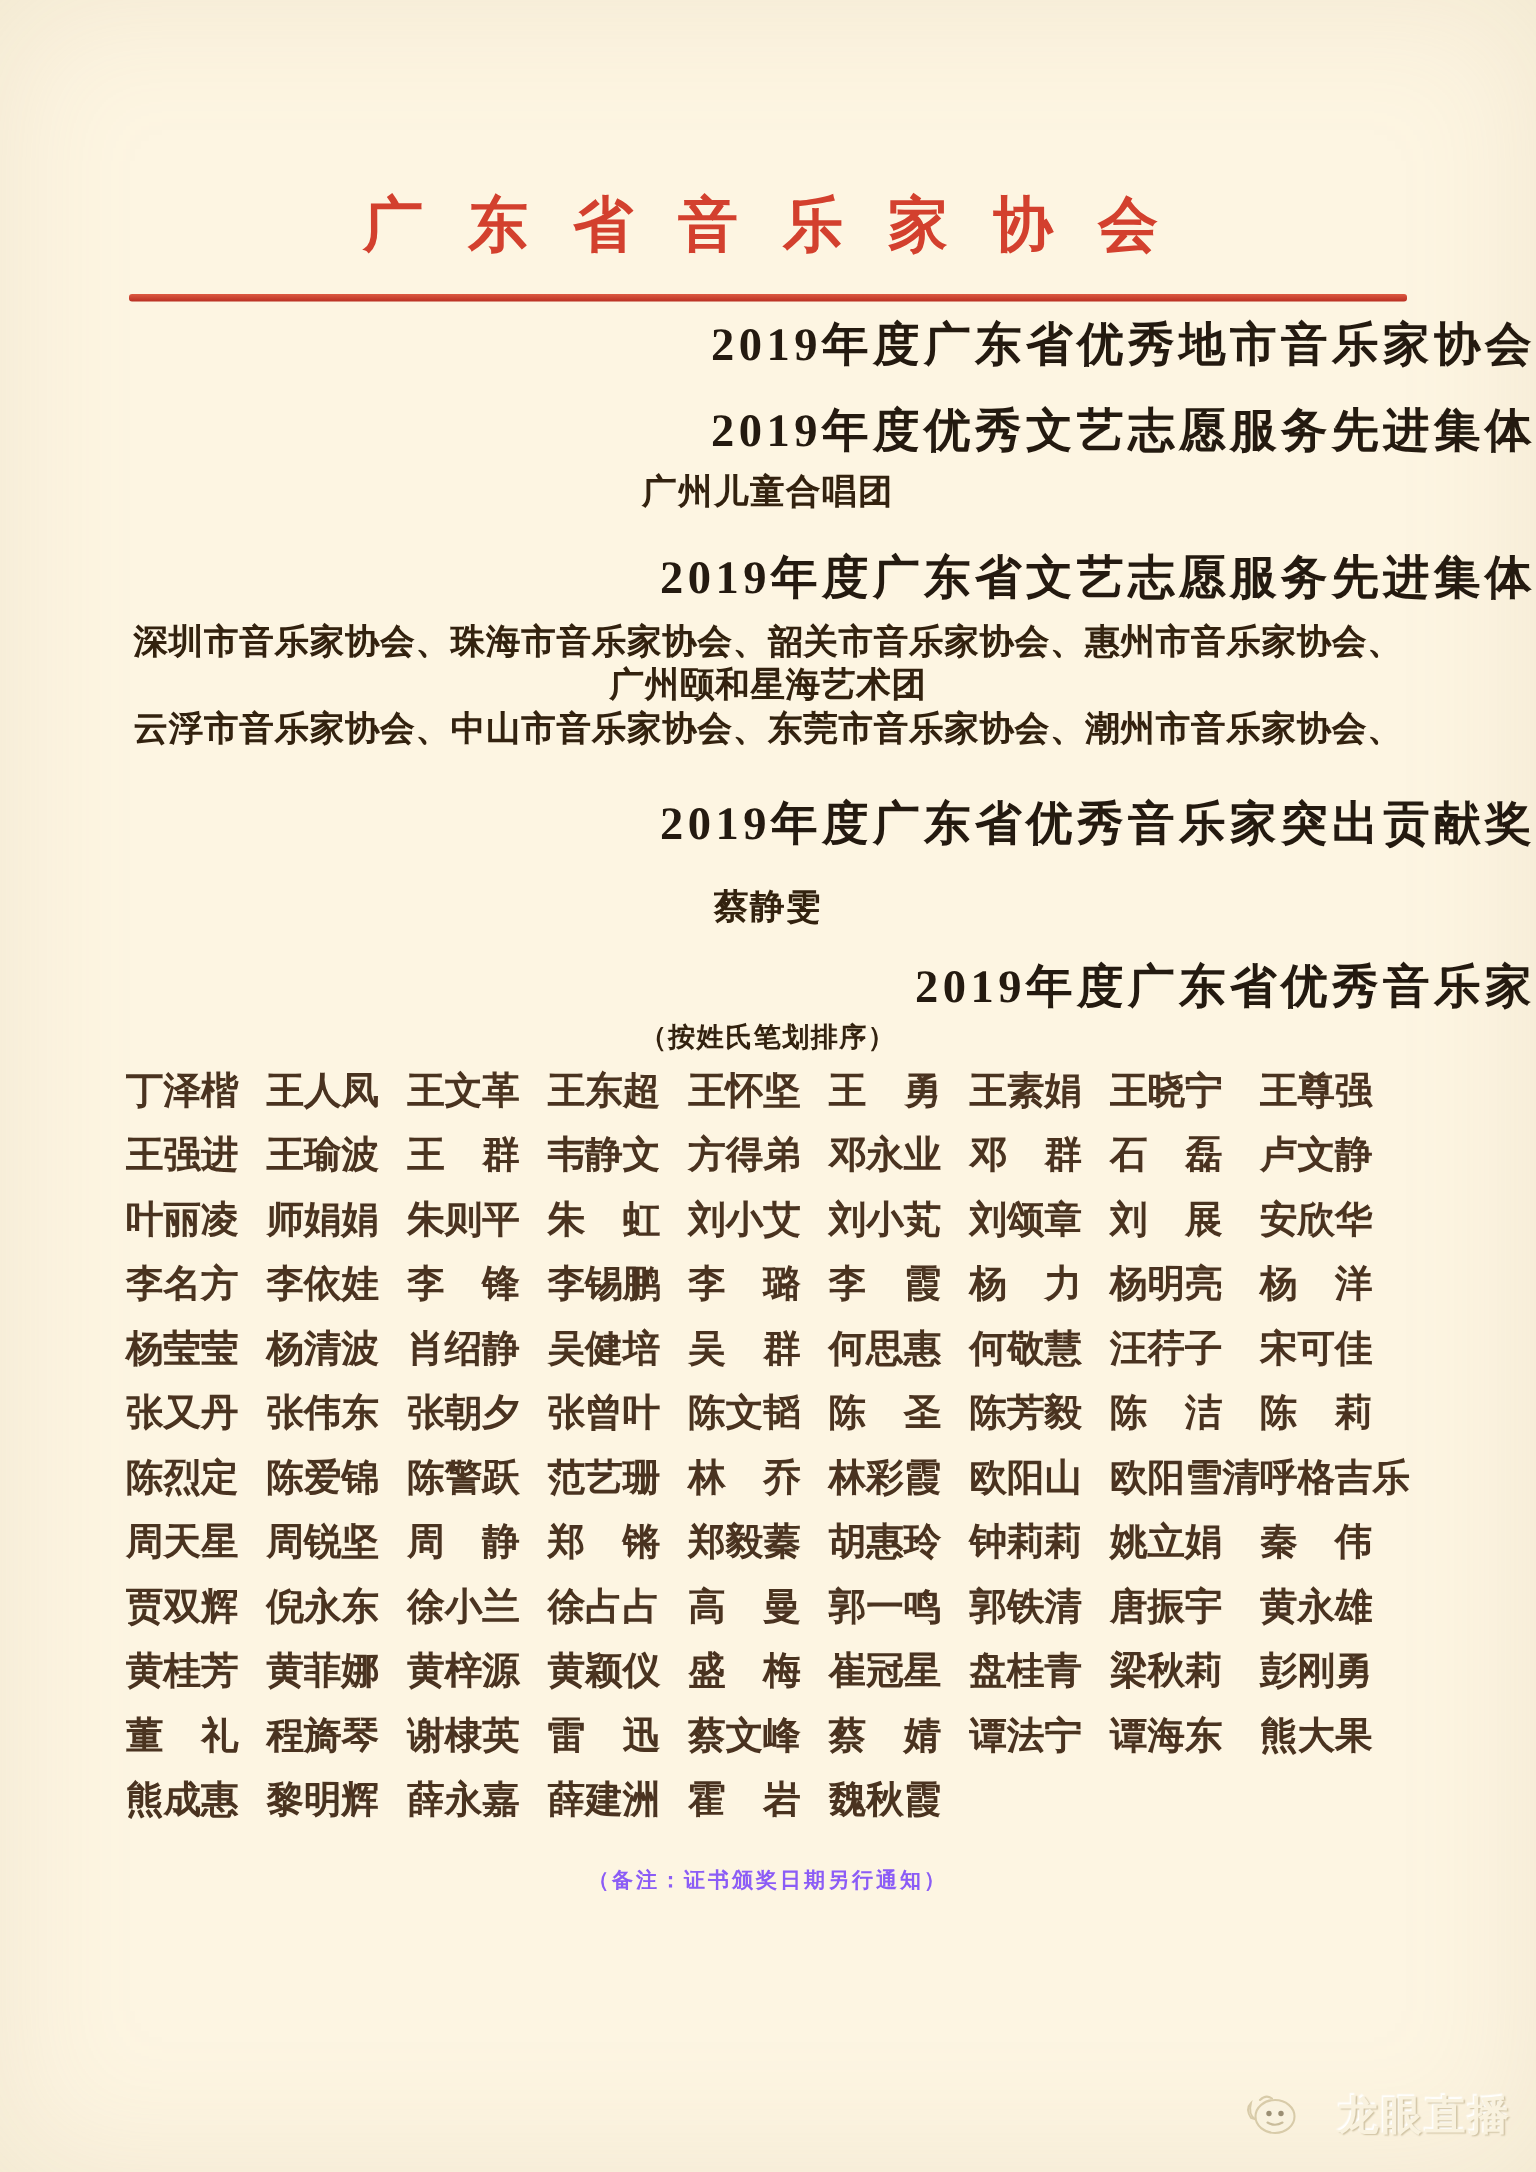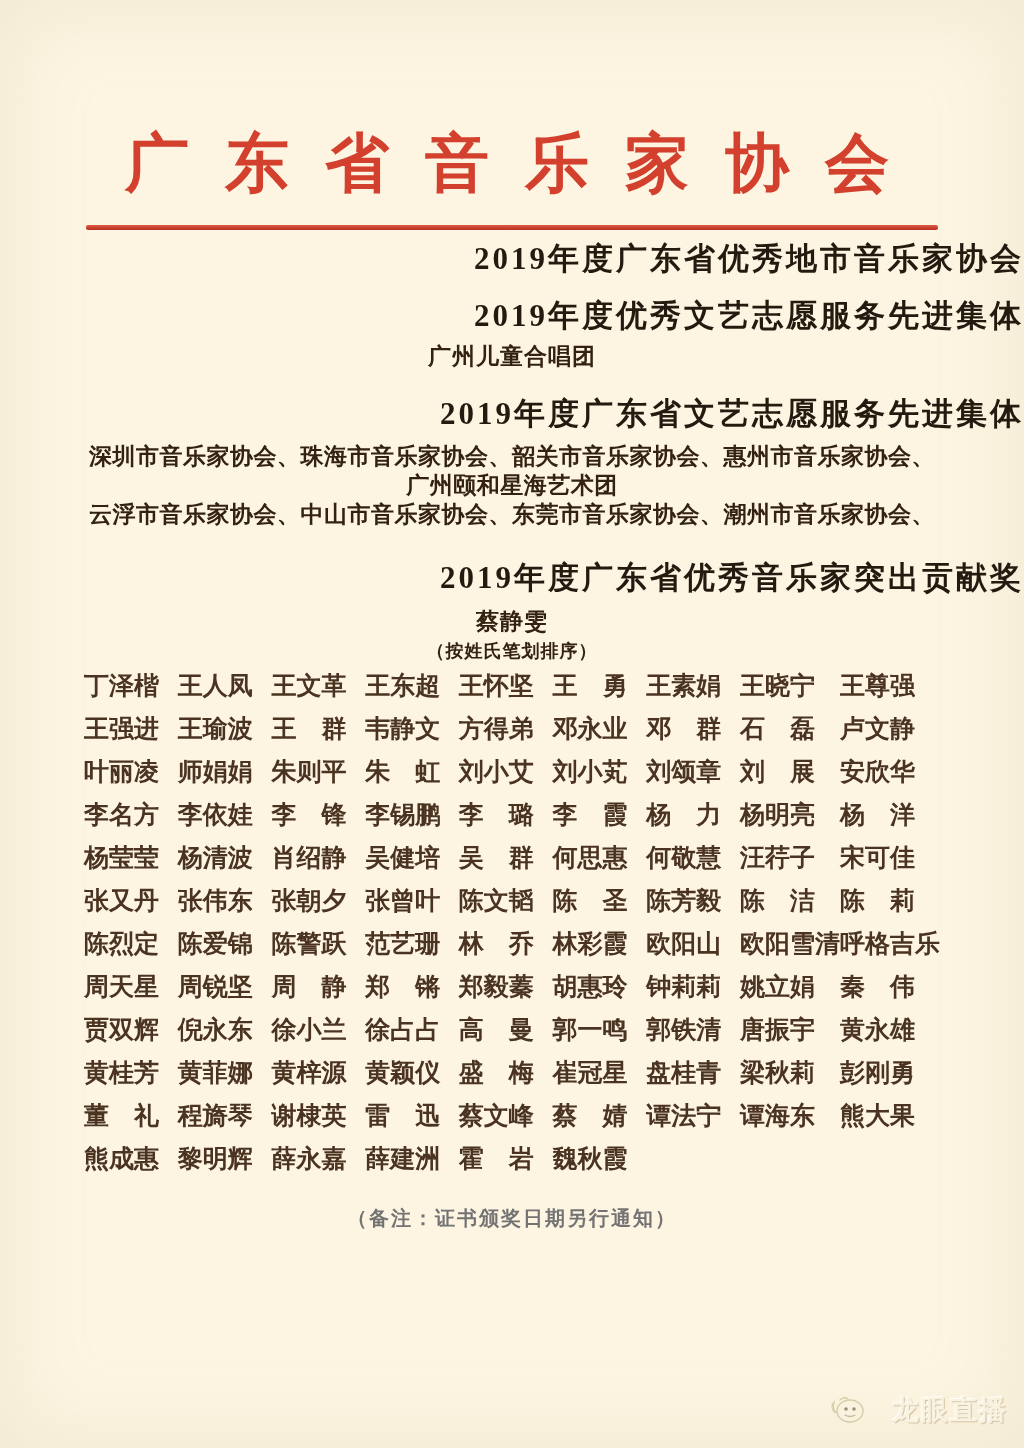--- a/index.html
+++ b/index.html
@@ -11,21 +11,21 @@
     margin: 0 auto;
     background: #fdf5e2;
     font-family: "Liberation Serif", "DejaVu Serif", serif;
     color: #2b1c10;
     overflow: hidden;
     box-shadow: inset 0 0 90px rgba(190,170,130,0.18);
   }
   .org-title {
     padding-top: 126px;
     text-align: center;
-    font-size: 64px;
+    font-size: 40px;
     line-height: 1.2;
     font-weight: 600;
     letter-spacing: 10px;
     color: #d3402e;
     white-space: nowrap;
   }
   .red-rule {
     width: 852px;
     height: 5px;
     margin: 22px auto 0;
@@ -47,21 +47,21 @@
   .mt30 { margin-top: 30px; }
   .recipient {
     margin-top: 9px;
     text-align: center;
     font-size: 23px;
     line-height: 1.2;
     font-weight: 600;
     letter-spacing: 1px;
     color: #33220f;
   }
-  .recipient.single { margin-top: 12px; }
+  .recipient.single { margin-top: 24px; }
   .collective-lines { margin-top: 10px; }
   .collective-line {
     text-align: center;
     font-size: 23px;
     line-height: 29px;
     font-weight: 700;
     letter-spacing: 0.5px;
     color: #33220f;
     white-space: nowrap;
   }
@@ -86,25 +86,25 @@
     align-items: center;
     font-size: 25px;
     font-weight: 600;
     color: #4a3320;
     white-space: nowrap;
     letter-spacing: 0;
   }
   .footnote {
     margin-top: 26px;
     text-align: center;
-    font-size: 20px;
+    font-size: 14px;
     line-height: 1.2;
     font-weight: 700;
     letter-spacing: 2px;
-    color: #737373;
+    color: #8b5cf6;
   }
   .watermark {
     position: absolute;
     right: 16px;
     bottom: 20px;
     display: flex;
     align-items: flex-start;
     gap: 20px;
     color: #f9f2df;
     font-size: 27px;
@@ -142,20 +142,21 @@
         <p class="collective-line">云浮市音乐家协会、中山市音乐家协会、东莞市音乐家协会、潮州市音乐家协会、</p>
       </div>
     </section>
 
     <section>
       <h2 class="award-heading mt30">2019年度广东省优秀音乐家突出贡献奖</h2>
       <p class="recipient single">蔡静雯</p>
     </section>
 
     <section>
+      <h2 class="award-heading mt20">2019年度广东省优秀音乐家</h2>
       <p class="sort-note">（按姓氏笔划排序）</p>
       <div class="names-grid" id="names-grid">
           <span class="name-cell">丁泽楷</span>
           <span class="name-cell">王人凤</span>
           <span class="name-cell">王文革</span>
           <span class="name-cell">王东超</span>
           <span class="name-cell">王怀坚</span>
           <span class="name-cell">王　勇</span>
           <span class="name-cell">王素娟</span>
           <span class="name-cell">王晓宁</span>

